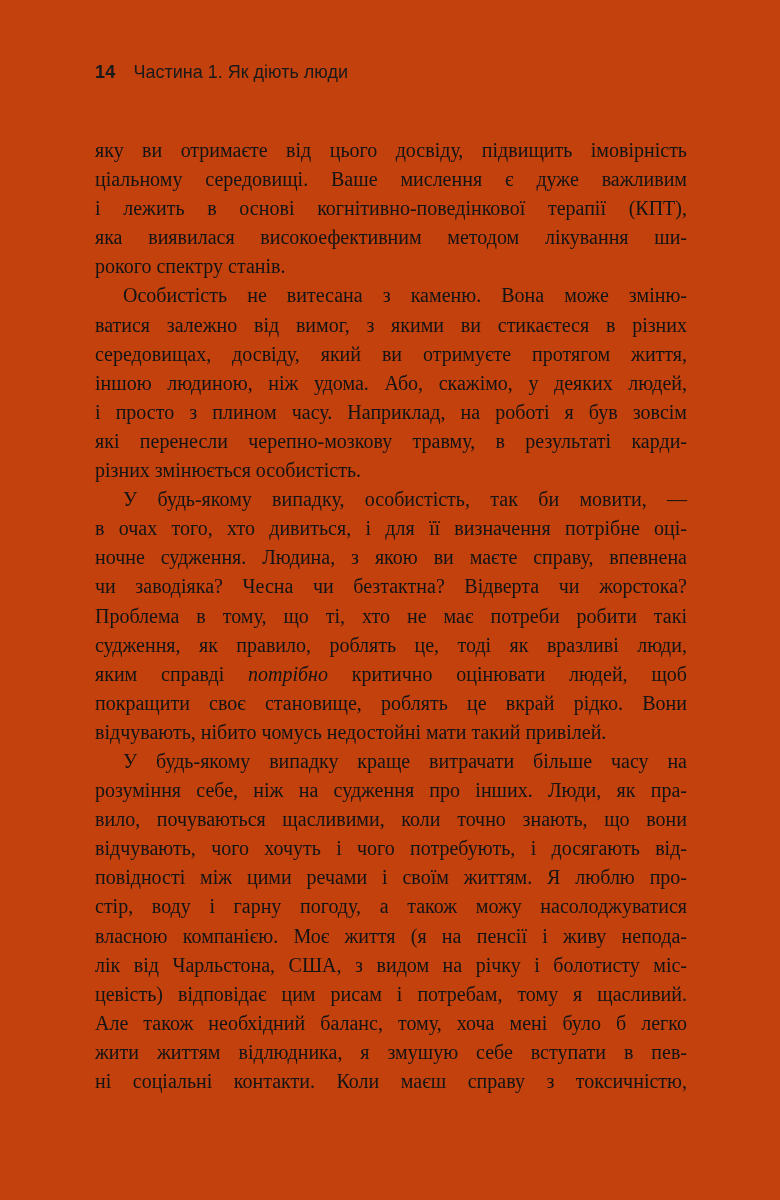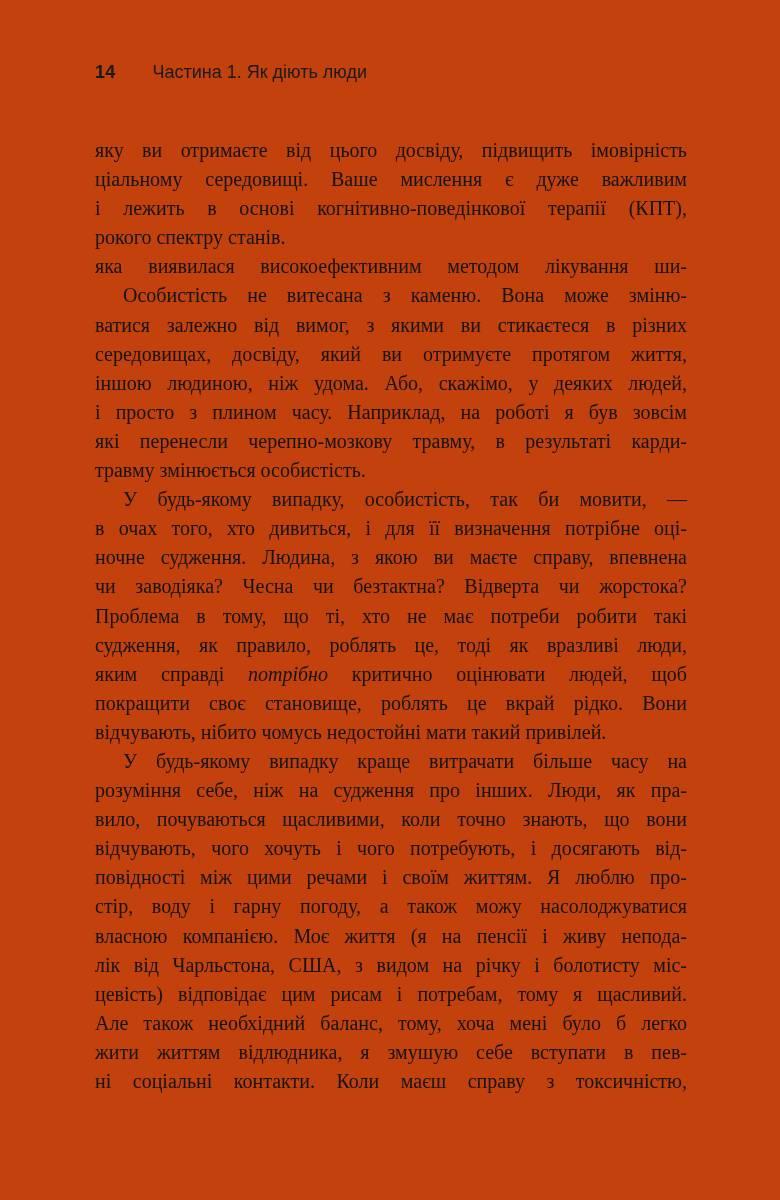--- a/index.html
+++ b/index.html
@@ -26,21 +26,21 @@
     line-height: 20px;
     color: #1a1a1a;
     display: flex;
     align-items: baseline;
   }
   .page-number {
     font-weight: bold;
     letter-spacing: 0.2px;
   }
   .running-title {
-    margin-left: 37px;
+    margin-left: 18px;
   }
   .text-block {
     position: absolute;
     top: 136px;
     left: 95px;
     width: 592px;
     font-size: 20px;
     line-height: 29.1px;
   }
   .text-line {
@@ -68,29 +68,29 @@
   <div class="running-header">
     <span class="page-number">14</span>
     <span class="running-title">Частина 1. Як діють люди</span>
   </div>
 
   <div class="text-block">
 
   <div class="text-line">яку ви отримаєте від цього досвіду, підвищить імовірність</div>
       <div class="text-line">ціальному середовищі. Ваше мислення є дуже важливим</div>
       <div class="text-line">і лежить в основі когнітивно-поведінкової терапії (КПТ),</div>
+      <div class="text-line">яка виявилася високоефективним методом лікування ши-</div>
       <div class="text-line para-end-line">рокого спектру станів.</div>
-      <div class="text-line">яка виявилася високоефективним методом лікування ши-</div>
       <div class="text-line first-line-indent">Особистість не витесана з каменю. Вона може зміню-</div>
       <div class="text-line">ватися залежно від вимог, з якими ви стикаєтеся в різних</div>
       <div class="text-line">середовищах, досвіду, який ви отримуєте протягом життя,</div>
       <div class="text-line">іншою людиною, ніж удома. Або, скажімо, у деяких людей,</div>
       <div class="text-line">і просто з плином часу. Наприклад, на роботі я був зовсім</div>
       <div class="text-line">які перенесли черепно-мозкову травму, в результаті карди-</div>
-      <div class="text-line para-end-line">травму змінюється особистість.</div>
+      <div class="text-line para-end-line">різних змінюється особистість.</div>
       <div class="text-line first-line-indent">У будь-якому випадку, особистість, так би мовити, —</div>
       <div class="text-line">в очах того, хто дивиться, і для її визначення потрібне оці-</div>
       <div class="text-line">ночне судження. Людина, з якою ви маєте справу, впевнена</div>
       <div class="text-line">чи заводіяка? Чесна чи безтактна? Відверта чи жорстока?</div>
       <div class="text-line">Проблема в тому, що ті, хто не має потреби робити такі</div>
       <div class="text-line">судження, як правило, роблять це, тоді як вразливі люди,</div>
       <div class="text-line">яким справді <i>потрібно</i> критично оцінювати людей, щоб</div>
       <div class="text-line">покращити своє становище, роблять це вкрай рідко. Вони</div>
       <div class="text-line para-end-line">відчувають, нібито чомусь недостойні мати такий привілей.</div>
       <div class="text-line first-line-indent">У будь-якому випадку краще витрачати більше часу на</div>

